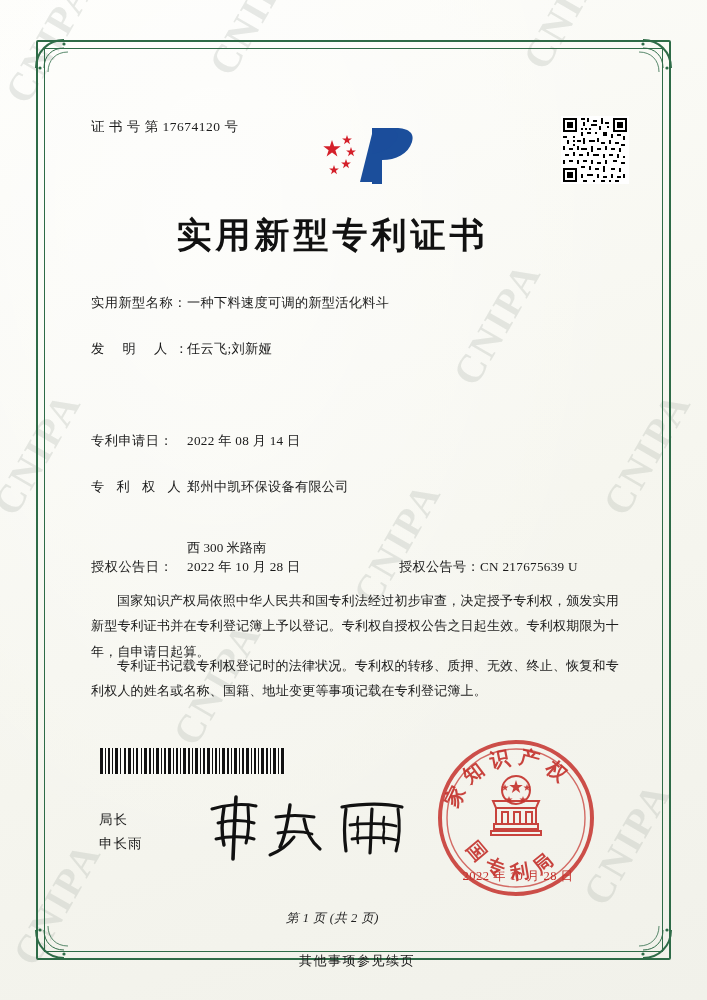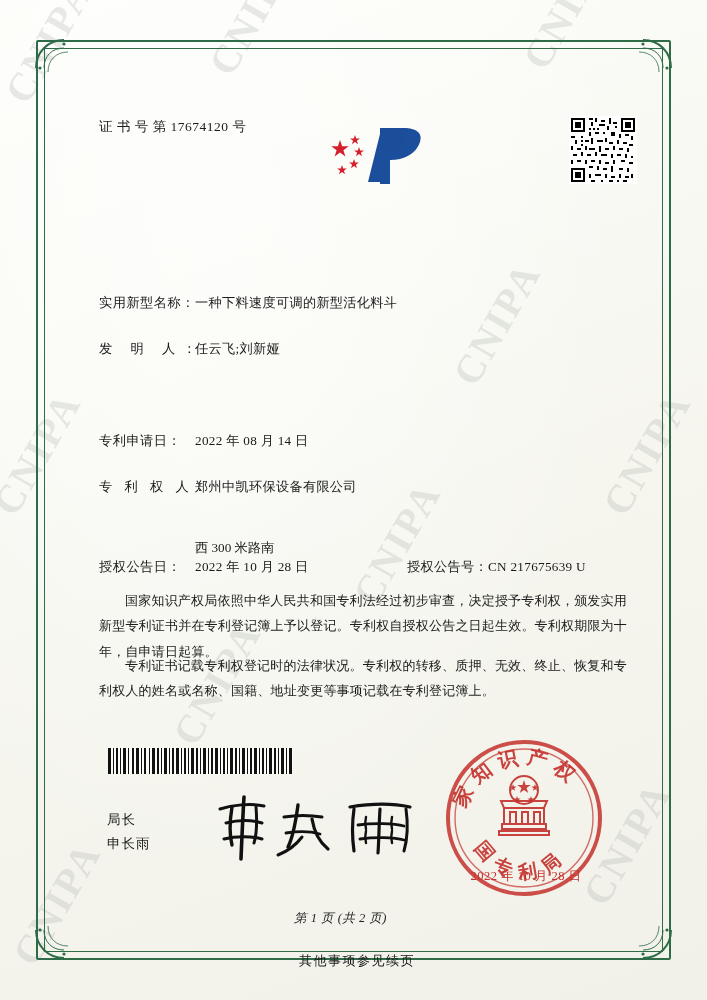--- a/index.html
+++ b/index.html
@@ -81,21 +81,21 @@
   }
   .corner svg { display:block; }
   .c-tl { left: 34px;  top: 38px; }
   .c-tr { left: 615px; top: 38px;  transform: scaleX(-1); }
   .c-bl { left: 34px;  top: 902px; transform: scaleY(-1); }
   .c-br { left: 615px; top: 902px; transform: scale(-1,-1); }
 
   
   #content {
     position: absolute;
-    left: 52px; top: 48px;
+    left: 44px; top: 48px;
     width: 577px; height: 904px;
   }
 
   #cert-number {
     position: absolute;
     left: 47px;
     top: 70px;
     font-size: 13.5px;
     color: #1d1d1d;
     letter-spacing: 0.5px;
@@ -420,20 +420,21 @@
             <rect x="31" y="29" width="1" height="2"></rect>
           <rect x="11" y="32" width="2" height="1"></rect>
             <rect x="16" y="32" width="1" height="1"></rect>
             <rect x="20" y="32" width="2" height="1"></rect>
           <rect x="24" y="32" width="1" height="1"></rect>
             <rect x="27" y="32" width="2" height="1"></rect>
         </g>
       </svg>
     </div>
 
+    <div id="title">实用新型专利证书</div>
 
     <div class="field" id="f-name">
       <span class="lbl">实用新型名称：</span><span class="val">一种下料速度可调的新型活化料斗</span>
     </div>
 
     <div class="field sp5" id="f-inv">
       <span class="lbl">发  明  人：</span><span class="val">任云飞;刘新娅</span>
     </div>
 
 

